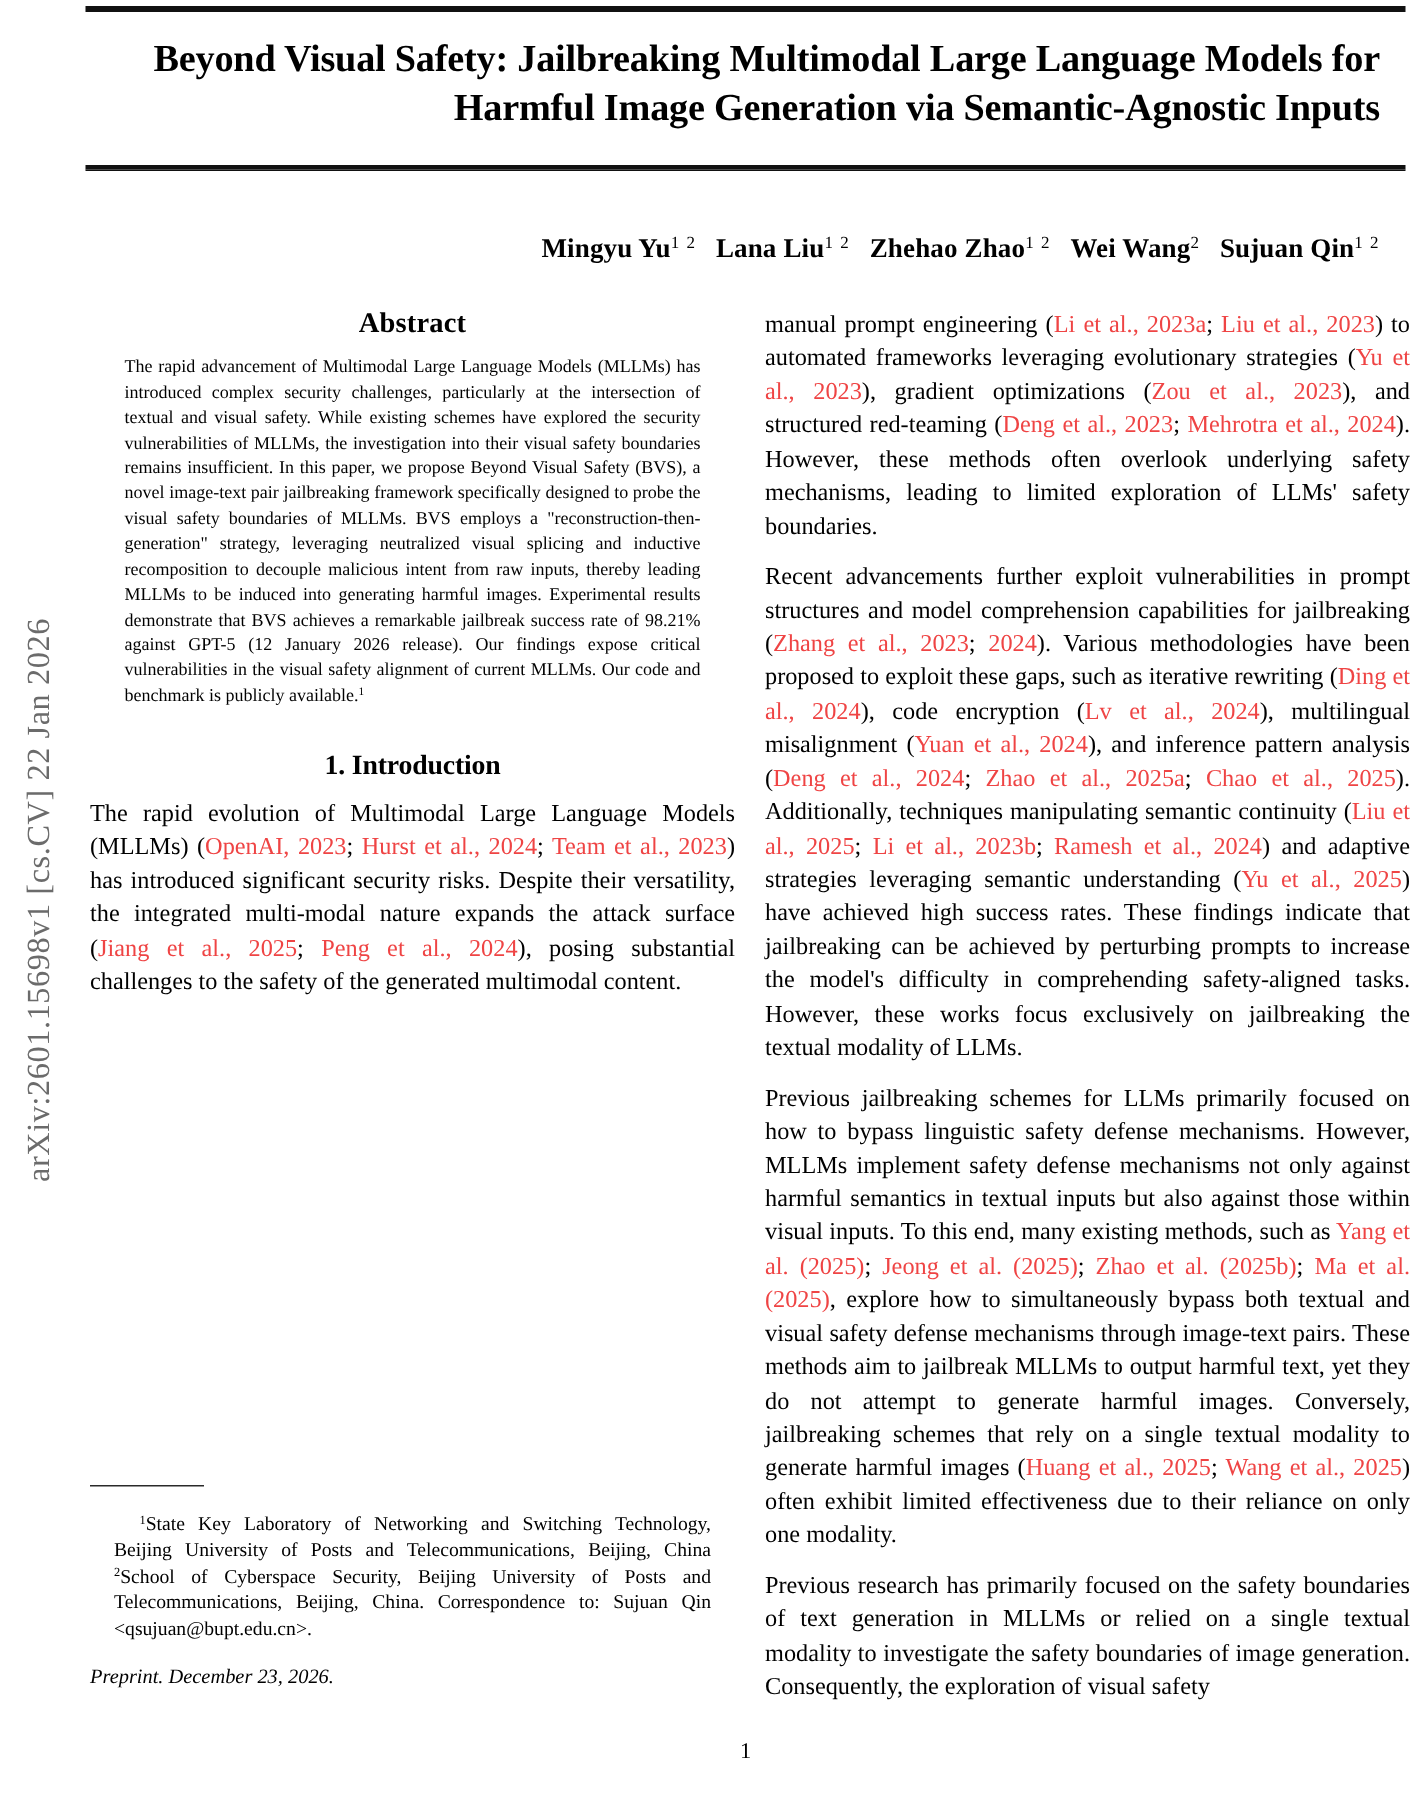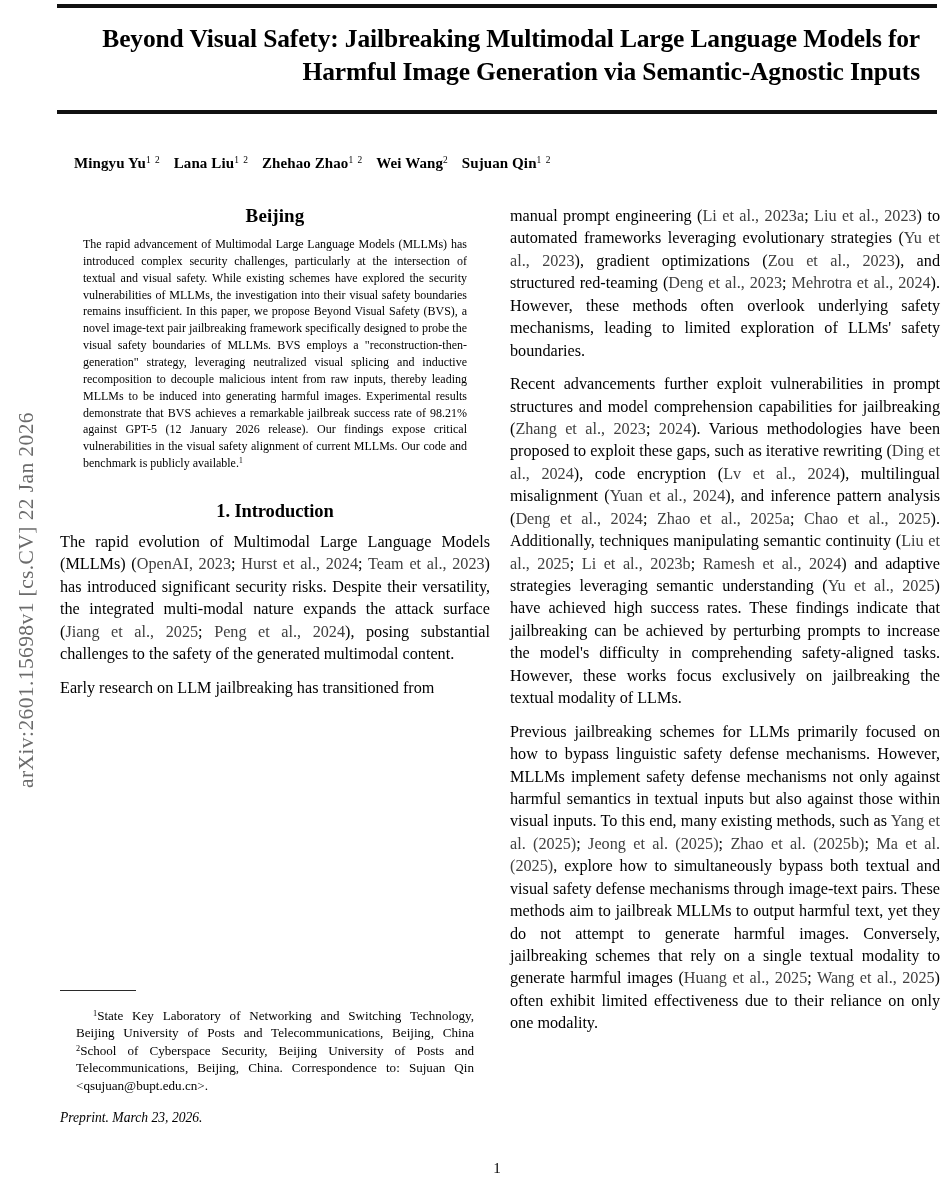--- a/index.html
+++ b/index.html
@@ -79,22 +79,22 @@
     border-bottom: 1px solid #111111;
     height: 4px;
     box-sizing: border-box;
   }
 
   #authors {
     position: absolute;
     left: 22px;
     top: 155px;
     width: 846px;
-    text-align: left;
-    font-size: 15px;
+    text-align: right;
+    font-size: 18px;
     font-weight: bold;
     letter-spacing: 0.1px;
   }
   #authors .author { white-space: nowrap; }
   #authors .sep { display: inline-block; width: 13px; }
   sup, .sup {
     font-size: 0.63em;
     vertical-align: 0.52em;
     line-height: 0;
     font-weight: normal;
@@ -146,21 +146,21 @@
   p.body {
     font-size: 16.2px;
     line-height: 1.385;
     text-align: justify;
     text-justify: inter-word;
     margin: 0 0 11px 0;
     hyphens: manual;
   }
   p.body.tight { margin-bottom: 0; }
 
-  .cite { color: #404040; }
+  .cite { color: #ef4444; }
 
   
   #footnote {
     position: absolute;
     left: 8px;
     top: 990px;
     width: 430px;
   }
   .fn-rule {
     width: 76px;
@@ -225,43 +225,43 @@
   <div class="title-rule"></div>
 
   <div id="authors">
     <span class="author"><span>Mingyu Yu</span><span class="sup">1 2</span></span><span class="sep"></span><span class="author"><span>Lana Liu</span><span class="sup">1 2</span></span><span class="sep"></span><span class="author"><span>Zhehao Zhao</span><span class="sup">1 2</span></span><span class="sep"></span><span class="author"><span>Wei Wang</span><span class="sup">2</span></span><span class="sep"></span><span class="author"><span>Sujuan Qin</span><span class="sup">1 2</span></span>
   </div>
 
   <div id="columns">
 
     <div class="col" id="col-left">
 
-      <div class="abstract-head">Beijing</div>
+      <div class="abstract-head">Abstract</div>
 
       <div class="abstract-body"><span>The rapid advancement of Multimodal Large Language Models (MLLMs) has introduced complex security challenges, particularly at the intersection of textual and visual safety. While existing schemes have explored the security vulnerabilities of MLLMs, the investigation into their visual safety boundaries remains insufficient. In this paper, we propose Beyond Visual Safety (BVS), a novel image-text pair jailbreaking framework specifically designed to probe the visual safety boundaries of MLLMs. BVS employs a "reconstruction-then-generation" strategy, leveraging neutralized visual splicing and inductive recomposition to decouple malicious intent from raw inputs, thereby leading MLLMs to be induced into generating harmful images. Experimental results demonstrate that BVS achieves a remarkable jailbreak success rate of 98.21% against GPT-5 (12 January 2026 release). Our findings expose critical vulnerabilities in the visual safety alignment of current MLLMs. Our code and benchmark is publicly available.</span><sup>1</sup></div>
 
       <div class="section-head">1. Introduction</div>
 
       <p class="body"><span>The rapid evolution of Multimodal Large Language Models (MLLMs) (</span><span class="cite">OpenAI, 2023</span><span>; </span><span class="cite">Hurst et al., 2024</span><span>; </span><span class="cite">Team et al., 2023</span><span>) has introduced significant security risks. Despite their versatility, the integrated multi-modal nature expands the attack surface (</span><span class="cite">Jiang et al., 2025</span><span>; </span><span class="cite">Peng et al., 2024</span><span>), posing substantial challenges to the safety of the generated multimodal content.</span></p>
 
-      <p class="body tight">Early research on LLM jailbreaking has transitioned from</p>
     </div>
 
     <div class="col" id="col-right">
 
       <p class="body"><span>manual prompt engineering (</span><span class="cite">Li et al., 2023a</span><span>; </span><span class="cite">Liu et al., 2023</span><span>) to automated frameworks leveraging evolutionary strategies (</span><span class="cite">Yu et al., 2023</span><span>), gradient optimizations (</span><span class="cite">Zou et al., 2023</span><span>), and structured red-teaming (</span><span class="cite">Deng et al., 2023</span><span>; </span><span class="cite">Mehrotra et al., 2024</span><span>). However, these methods often overlook underlying safety mechanisms, leading to limited exploration of LLMs' safety boundaries.</span></p>
 
       <p class="body"><span>Recent advancements further exploit vulnerabilities in prompt structures and model comprehension capabilities for jailbreaking (</span><span class="cite">Zhang et al., 2023</span><span>; </span><span class="cite">2024</span><span>). Various methodologies have been proposed to exploit these gaps, such as iterative rewriting (</span><span class="cite">Ding et al., 2024</span><span>), code encryption (</span><span class="cite">Lv et al., 2024</span><span>), multilingual misalignment (</span><span class="cite">Yuan et al., 2024</span><span>), and inference pattern analysis (</span><span class="cite">Deng et al., 2024</span><span>; </span><span class="cite">Zhao et al., 2025a</span><span>; </span><span class="cite">Chao et al., 2025</span><span>). Additionally, techniques manipulating semantic continuity (</span><span class="cite">Liu et al., 2025</span><span>; </span><span class="cite">Li et al., 2023b</span><span>; </span><span class="cite">Ramesh et al., 2024</span><span>) and adaptive strategies leveraging semantic understanding (</span><span class="cite">Yu et al., 2025</span><span>) have achieved high success rates. These findings indicate that jailbreaking can be achieved by perturbing prompts to increase the model's difficulty in comprehending safety-aligned tasks. However, these works focus exclusively on jailbreaking the textual modality of LLMs.</span></p>
 
       <p class="body"><span>Previous jailbreaking schemes for LLMs primarily focused on how to bypass linguistic safety defense mechanisms. However, MLLMs implement safety defense mechanisms not only against harmful semantics in textual inputs but also against those within visual inputs. To this end, many existing methods, such as </span><span class="cite">Yang et al. (2025)</span><span>; </span><span class="cite">Jeong et al. (2025)</span><span>; </span><span class="cite">Zhao et al. (2025b)</span><span>; </span><span class="cite">Ma et al. (2025)</span><span>, explore how to simultaneously bypass both textual and visual safety defense mechanisms through image-text pairs. These methods aim to jailbreak MLLMs to output harmful text, yet they do not attempt to generate harmful images. Conversely, jailbreaking schemes that rely on a single textual modality to generate harmful images (</span><span class="cite">Huang et al., 2025</span><span>; </span><span class="cite">Wang et al., 2025</span><span>) often exhibit limited effectiveness due to their reliance on only one modality.</span></p>
 
+      <p class="body tight">Previous research has primarily focused on the safety boundaries of text generation in MLLMs or relied on a single textual modality to investigate the safety boundaries of image generation. Consequently, the exploration of visual safety</p>
     </div>
   </div>
 
   <div id="footnote">
     <div class="fn-rule"></div>
     <p class="fn-text"><span class="fn-indent"></span><sup>1</sup><span>State Key Laboratory of Networking and Switching Technology, Beijing University of Posts and Telecommunications, Beijing, China </span><sup>2</sup><span>School of Cyberspace Security, Beijing University of Posts and Telecommunications, Beijing, China. Correspondence to: Sujuan Qin &lt;qsujuan@bupt.edu.cn&gt;.</span></p>
-    <p class="preprint">Preprint. March 23, 2026.</p>
+    <p class="preprint">Preprint. December 23, 2026.</p>
   </div>
 
   <div id="page-number">1</div>
 
 </div>
 
 </body></html>

